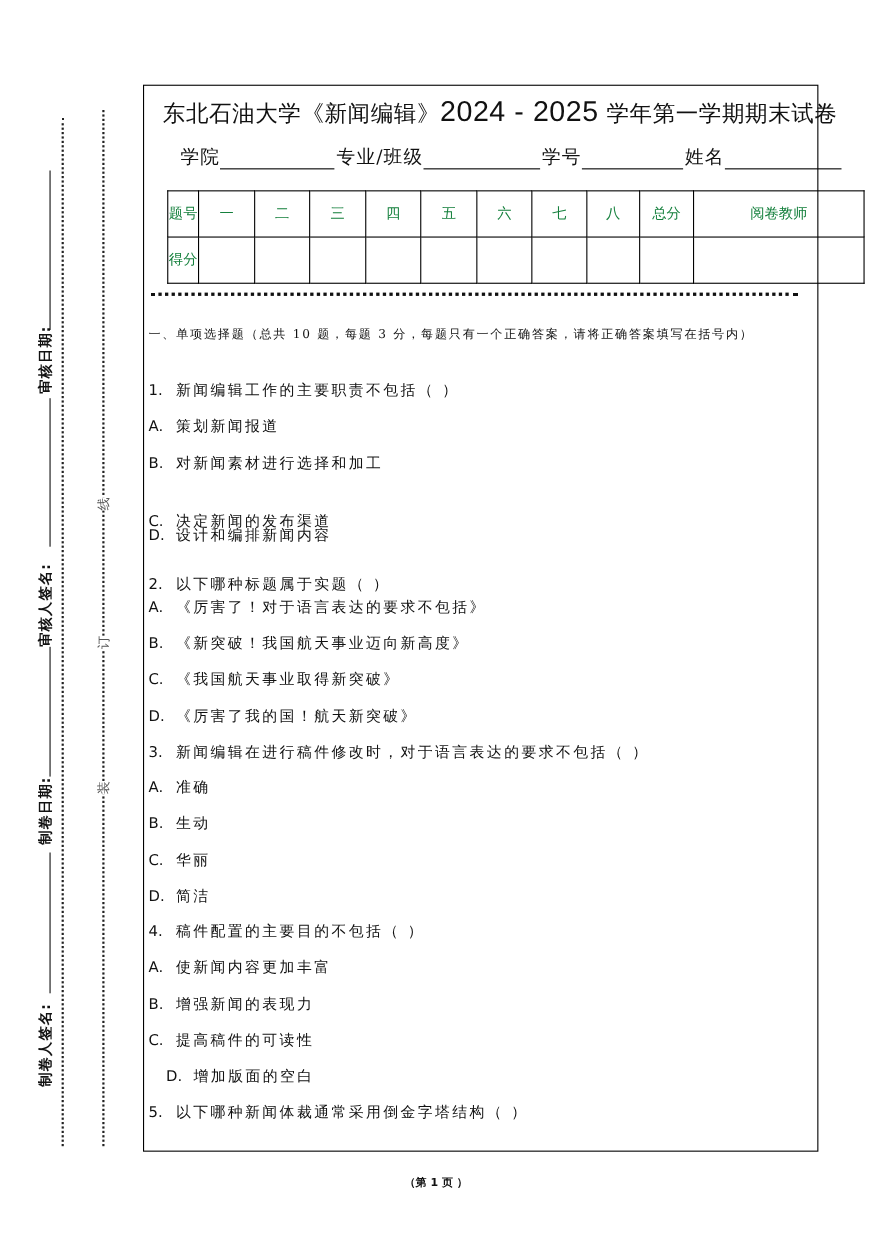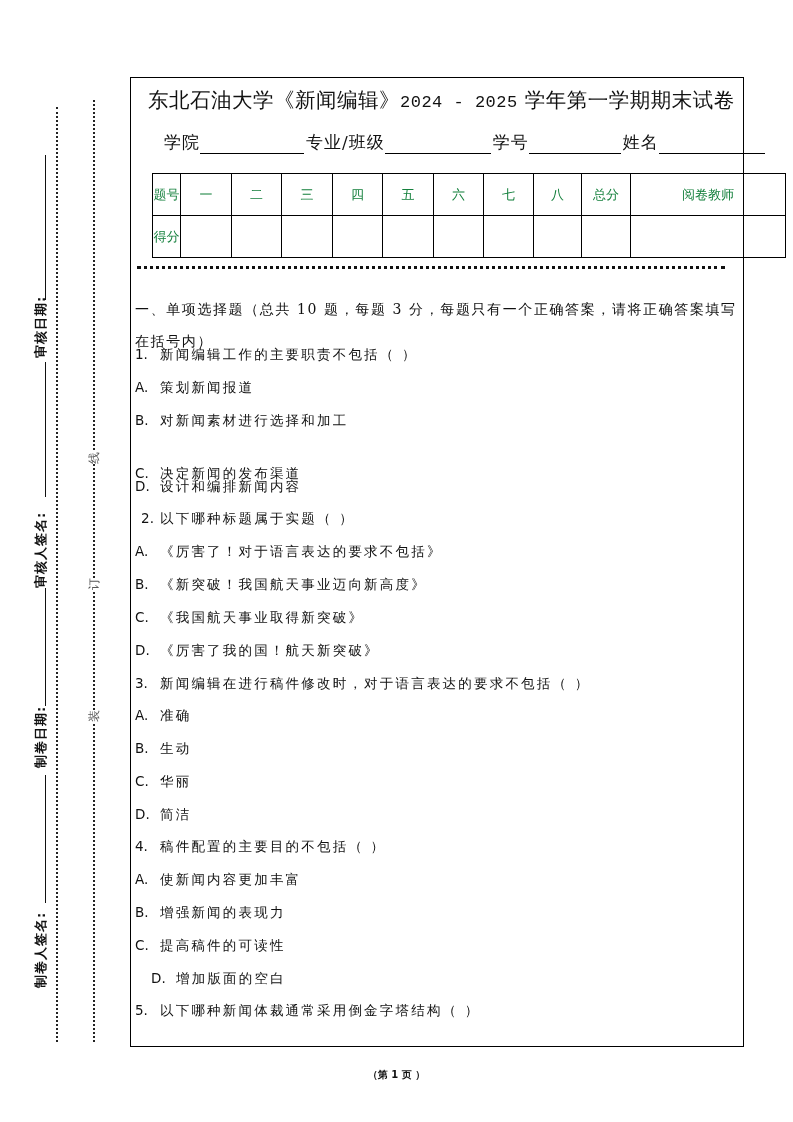--- a/index.html
+++ b/index.html
@@ -14,37 +14,37 @@
             white-space:nowrap; letter-spacing:1px; }
   .binding-char { position:absolute; font-size:12px; color:#555; background:#fff;
                   transform:rotate(-90deg); line-height:12px; padding:2px 0; }
 
   
   .frame { position:absolute; left:130px; top:77px; width:614px; height:970px;
            border:1px solid #000; box-sizing:border-box; }
 
   .title { position:absolute; left:148px; top:86px; width:590px; font-size:20.5px;
            letter-spacing:0.5px; white-space:nowrap; }
-  .title .yr { font-family:Liberation Mono, monospace; font-size:17px; }
+  .title .yr { font-family:Liberation Sans, sans-serif; font-size:26px; }
 
   .info-row { position:absolute; top:131px; left:164px; font-size:17px; display:flex; align-items:flex-end; white-space:nowrap; }
   .info-row .lbl { letter-spacing:1px; }
   .info-row .blank { display:inline-block; border-bottom:1px solid #000; height:12px; margin-right:2px; }
 
   table.score { position:absolute; left:152px; top:173px; border-collapse:collapse;
                 font-family:"DejaVu Sans", sans-serif; font-size:13px; color:#15803d; }
   table.score td { border:1px solid #000; text-align:center; vertical-align:middle; padding:0; line-height:20px; }
   table.score tr.r1 td { height:41px; }
   table.score tr.r2 td { height:41px; }
 
   .dotted-sep { position:absolute; left:137px; top:266px; width:588px; border-top:3px dotted #111; }
 
   .q { position:absolute; left:135px; font-size:13.5px; letter-spacing:2.2px; white-space:nowrap; }
   .q .k { font-family:"DejaVu Sans", sans-serif; letter-spacing:0; display:inline-block; width:25px; }
-  .sec { position:absolute; left:135px; top:293px; width:604px; font-size:14px; line-height:32px; letter-spacing:1.6px; }
+  .sec { position:absolute; left:135px; top:293px; width:604px; font-size:11px; line-height:22px; letter-spacing:1.6px; }
 
   .footer { position:absolute; top:1068px; left:0; width:793px; text-align:center;
             font-family:"DejaVu Sans", sans-serif; font-weight:bold; font-size:10px; }
 </style>
 </head>
 <body>
 
 <div>
   <div class="vline-dots" style="left:56px; top:107px; height:935px;"></div>
   <div class="vline-dots" style="left:93px; top:100px; height:942px;"></div>
@@ -115,21 +115,21 @@
 <div class="dotted-sep"></div>
 
 <div class="sec">一、单项选择题（总共 10 题，每题 3 分，每题只有一个正确答案，请将正确答案填写在括号内）</div>
 
 <div class="q" style="top:346px;"><span class="k">1.</span><span>新闻编辑工作的主要职责不包括（   ）</span></div>
 <div class="q" style="top:379px;"><span class="k">A.</span><span>策划新闻报道</span></div>
 <div class="q" style="top:412px;"><span class="k">B.</span><span>对新闻素材进行选择和加工</span></div>
 <div class="q" style="top:445px;margin-top:20px;"><span class="k">C.</span><span>决定新闻的发布渠道</span></div>
 <div class="q" style="top:478px;"><span class="k">D.</span><span>设计和编排新闻内容</span></div>
 
-<div class="q" style="top:510px;text-align:center;"><span class="k">2.</span><span>以下哪种标题属于实题（   ）</span></div>
+<div class="q" style="top:522px;"><span class="k">2.</span><span>以下哪种标题属于实题（   ）</span></div>
 <div class="q" style="top:543px;"><span class="k">A.</span><span>《厉害了！对于语言表达的要求不包括》</span></div>
 <div class="q" style="top:576px;"><span class="k">B.</span><span>《新突破！我国航天事业迈向新高度》</span></div>
 <div class="q" style="top:609px;"><span class="k">C.</span><span>《我国航天事业取得新突破》</span></div>
 <div class="q" style="top:642px;"><span class="k">D.</span><span>《厉害了我的国！航天新突破》</span></div>
 
 <div class="q" style="top:675px;"><span class="k">3.</span><span>新闻编辑在进行稿件修改时，对于语言表达的要求不包括（   ）</span></div>
 <div class="q" style="top:707px;"><span class="k">A.</span><span>准确</span></div>
 <div class="q" style="top:740px;"><span class="k">B.</span><span>生动</span></div>
 <div class="q" style="top:773px;"><span class="k">C.</span><span>华丽</span></div>
 <div class="q" style="top:806px;"><span class="k">D.</span><span>简洁</span></div>

